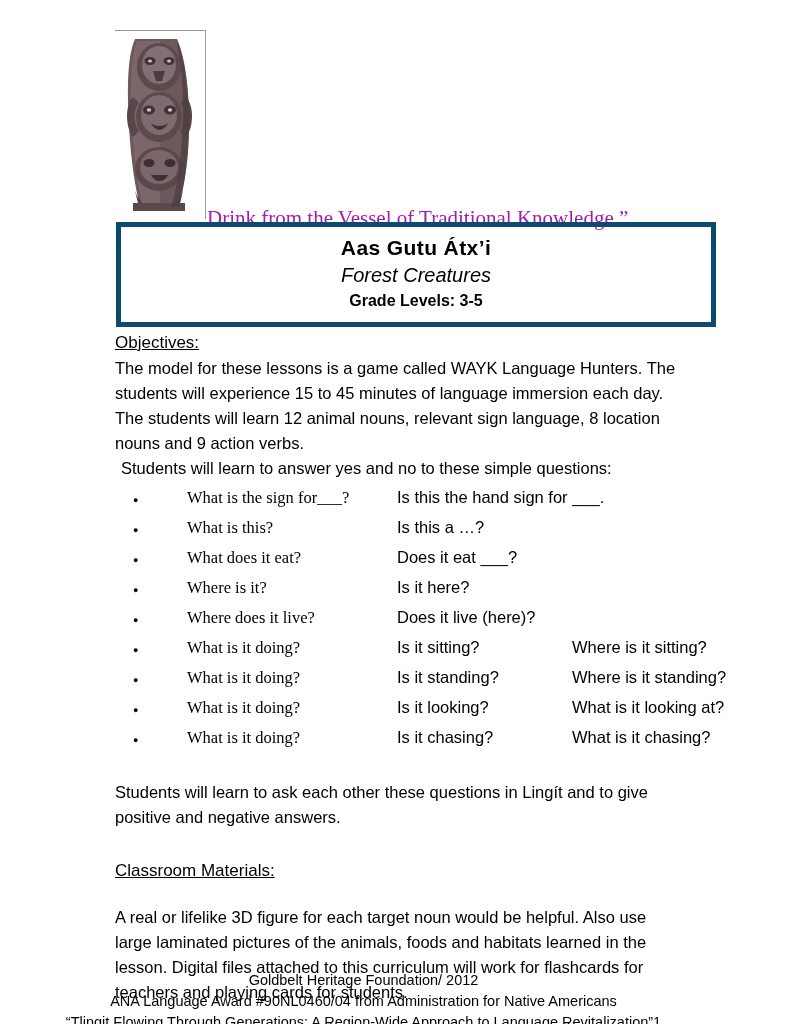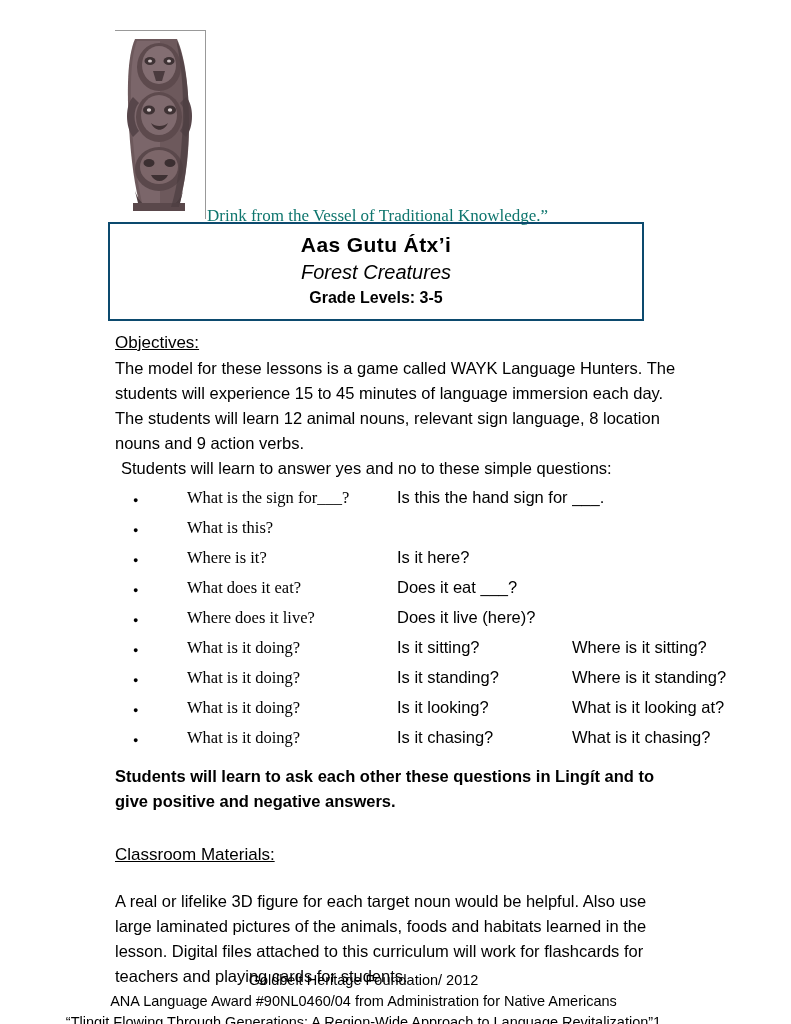--- a/index.html
+++ b/index.html
@@ -40,33 +40,33 @@
     border-top: 1px solid #999;
     border-right: 1px solid #999;
   }
   .totem-svg { display: block; }
 
   .caption {
     position: absolute;
     left: 92px;
     top: 176px;
     font-family: "Liberation Serif", serif;
-    font-size: 17px;
-    color: #0f766e;
+    font-size: 21px;
+    color: #a21caf;
     white-space: nowrap;
     text-align: center;
   }
 
   
   .title-box {
     position: absolute;
-    left: 108px;
+    left: 116px;
     top: 222px;
-    width: 536px;
-    border: 2px solid #0c4a6e;
+    width: 600px;
+    border: 5px solid #0c4a6e;
     box-sizing: border-box;
     text-align: center;
     padding: 9px 0 12px 0;
   }
   .title-main {
     font-size: 21px;
     font-weight: bold;
     letter-spacing: 0.4px;
     margin-bottom: 4px;
   }
@@ -120,22 +120,21 @@
     box-sizing: border-box;
     font-size: 13px;
     line-height: 27px;
   }
   .q-bullet::before { content: "\25CF"; font-size: 9px; }
   .q-c1 { flex: 0 0 210px; font-family: Liberation Serif, serif; }
   .q-c2 { flex: 0 0 175px; }
   .q-c3 { flex: 0 0 auto; }
 
   .gap-para {
-    margin-top: 10px;
-    font-weight: bold;
+    margin-top: 26px;
   }
   .mat-head {
     margin-top: 28px;
   }
   .mat-body {
     margin-top: 22px;
   }
 
   
   .footer {
@@ -215,32 +214,33 @@
     <ul class="q-list">
       <li>
         <span class="q-bullet"></span>
         <span class="q-c1">What is the sign for___?</span>
         <span class="q-c2">Is this the hand sign for ___.</span>
         <span class="q-c3"></span>
       </li>
       <li>
         <span class="q-bullet"></span>
         <span class="q-c1">What is this?</span>
+        <span class="q-c2">Is this a …?</span>
+        <span class="q-c3"></span>
+      </li>
+      <li>
+        <span class="q-bullet"></span>
+        <span class="q-c1">What does it eat?</span>
+        <span class="q-c2">Does it eat ___?</span>
         <span class="q-c3"></span>
       </li>
       <li>
         <span class="q-bullet"></span>
         <span class="q-c1">Where is it?</span>
         <span class="q-c2">Is it here?</span>
-        <span class="q-c3"></span>
-      </li>
-      <li>
-        <span class="q-bullet"></span>
-        <span class="q-c1">What does it eat?</span>
-        <span class="q-c2">Does it eat ___?</span>
         <span class="q-c3"></span>
       </li>
       <li>
         <span class="q-bullet"></span>
         <span class="q-c1">Where does it live?</span>
         <span class="q-c2">Does it live (here)?</span>
         <span class="q-c3"></span>
       </li>
       <li>
         <span class="q-bullet"></span>

